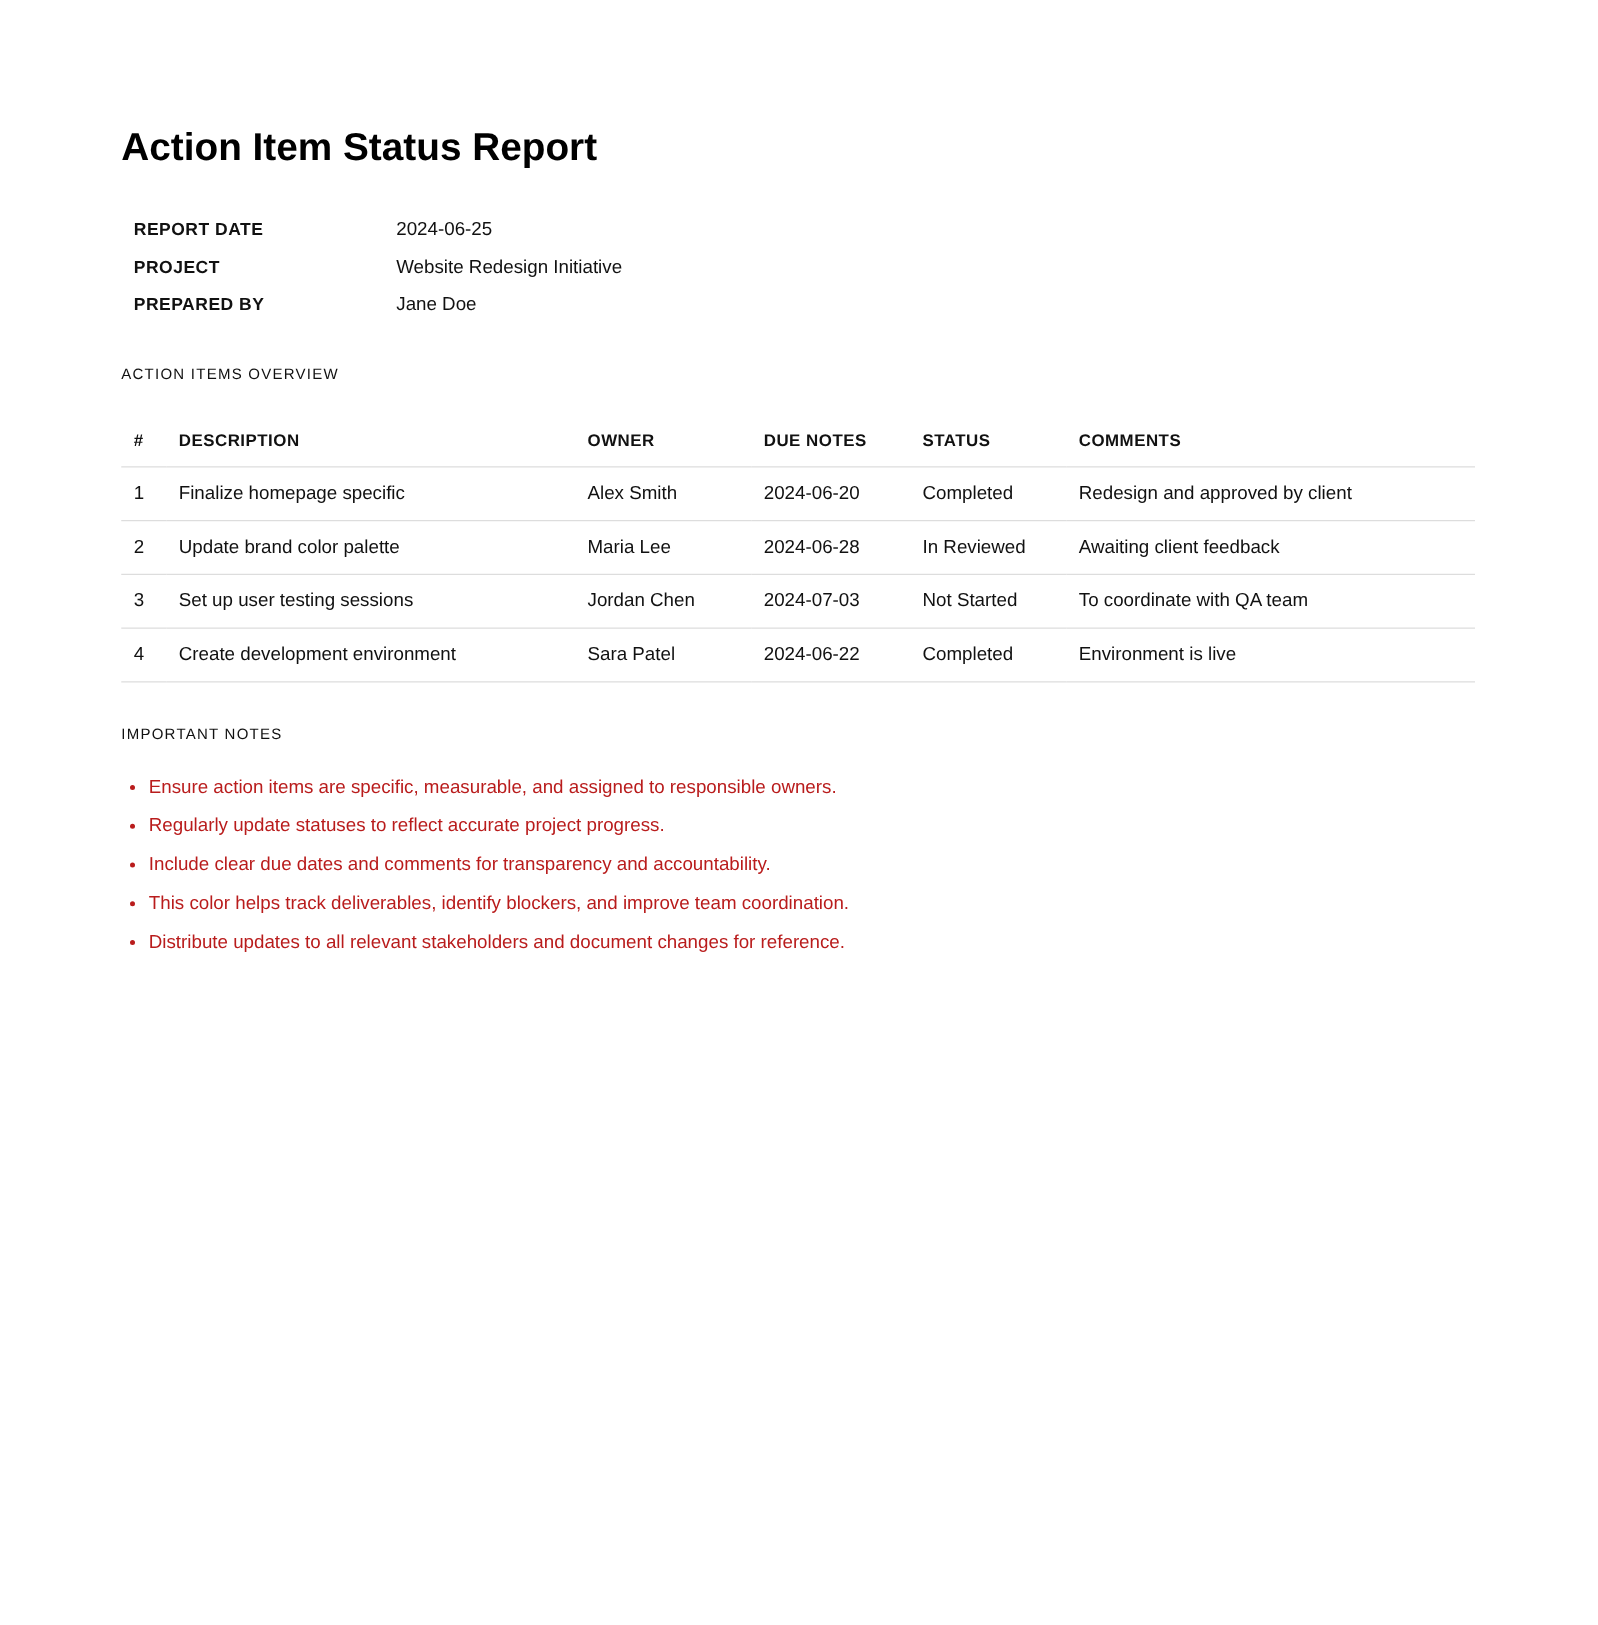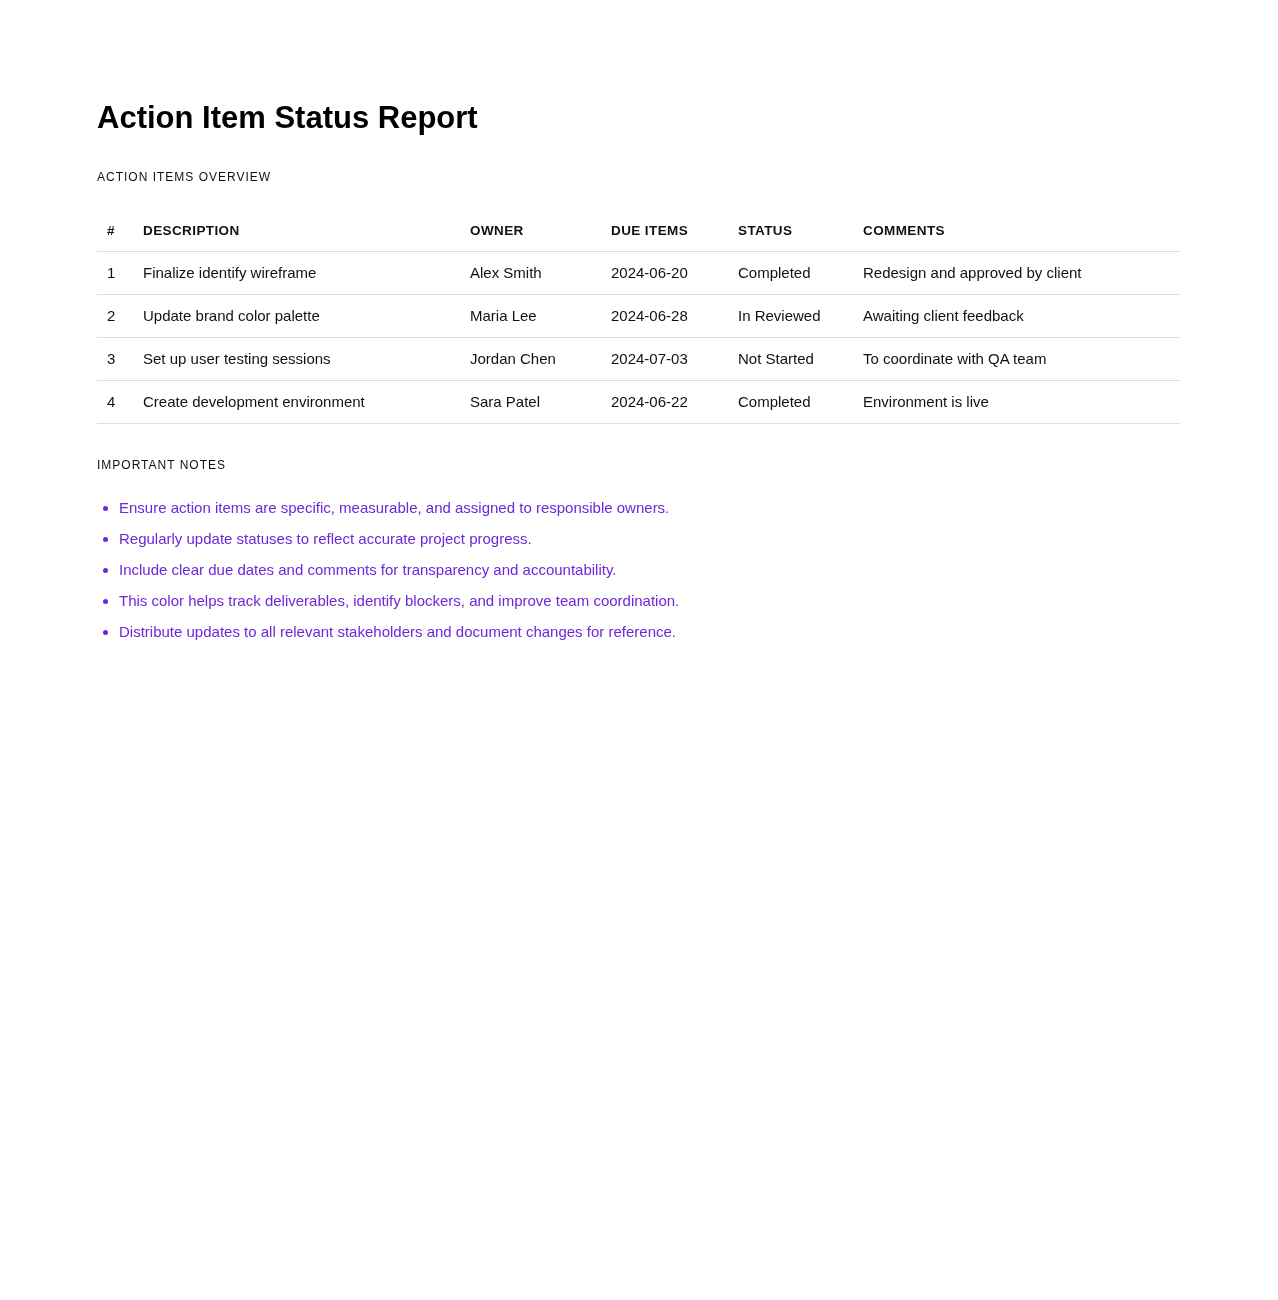--- a/index.html
+++ b/index.html
@@ -83,56 +83,70 @@
     overflow: hidden;
   }
   ul.notes-list {
     margin: 22px 0 0 0;
     padding: 0 0 0 22px;
   }
   ul.notes-list li {
     font-size: 15px;
     line-height: 18px;
     margin: 0 0 13px 0;
-    color: #6d28d9;
+    color: #b91c1c;
   }
 </style>
 </head>
 <body>
 
 <div class="page">
 
   <h1 class="report-title">Action Item Status Report</h1>
 
+  <div class="meta">
+    <div class="meta-row">
+      <div class="meta-label">REPORT DATE</div>
+      <div class="meta-value">2024-06-25</div>
+    </div>
+    <div class="meta-row">
+      <div class="meta-label">PROJECT</div>
+      <div class="meta-value">Website Redesign Initiative</div>
+    </div>
+    <div class="meta-row">
+      <div class="meta-label">PREPARED BY</div>
+      <div class="meta-value">Jane Doe</div>
+    </div>
+  </div>
 
   <h2 class="section-heading">ACTION ITEMS OVERVIEW</h2>
 
   <table class="items-table">
     <colgroup>
       <col class="c-num">
         <col class="c-desc">
         <col class="c-owner">
       <col class="c-due">
         <col class="c-status">
         <col class="c-comments">
     </colgroup>
     <thead>
       <tr>
         <th>#</th>
         <th>DESCRIPTION</th>
         <th>OWNER</th>
-        <th>DUE ITEMS</th>
+        <th>DUE NOTES</th>
         <th>STATUS</th>
         <th>COMMENTS</th>
       </tr>
     </thead>
     <tbody>
       <tr>
         <td>1</td>
-        <td>Finalize identify wireframe</td>
+        <td>Finalize homepage specific</td>
         <td>Alex Smith</td>
         <td>2024-06-20</td>
         <td>Completed</td>
         <td>Redesign and approved by client</td>
       </tr>
       <tr>
         <td>2</td>
         <td>Update brand color palette</td>
         <td>Maria Lee</td>
         <td>2024-06-28</td>

